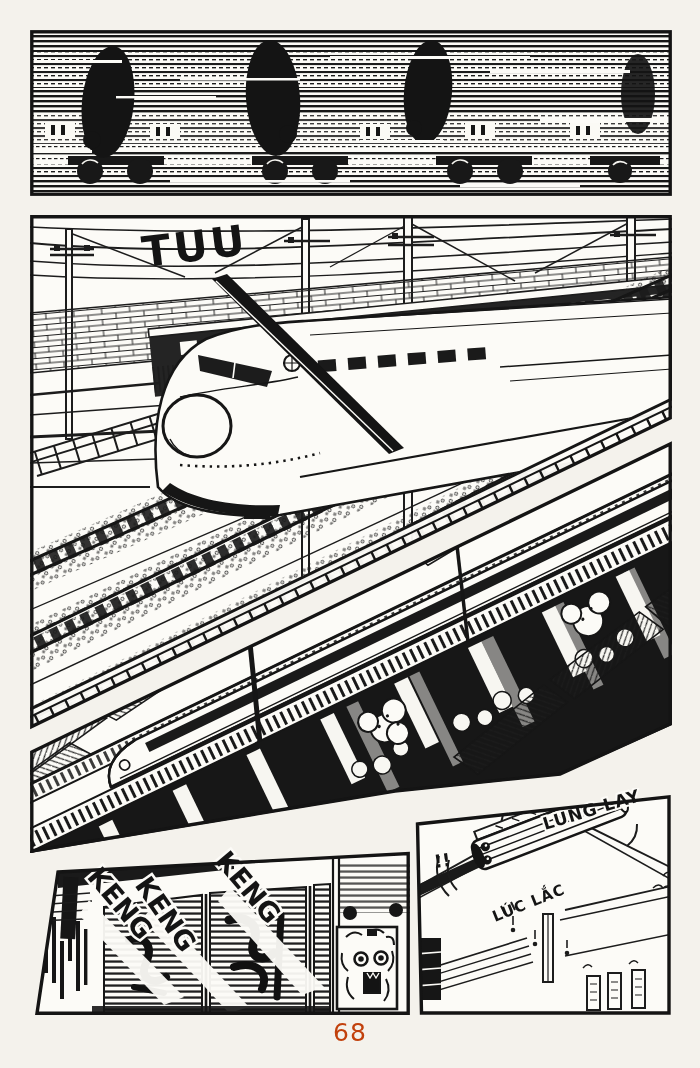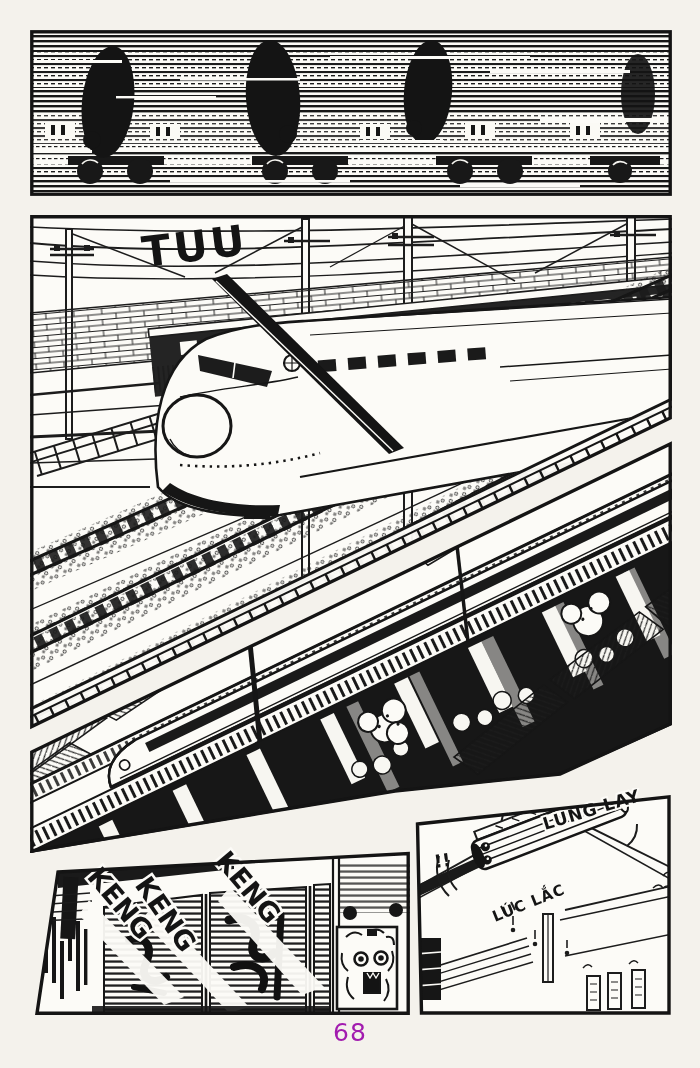--- a/index.html
+++ b/index.html
@@ -5,21 +5,21 @@
   html,body{margin:0;padding:0;background:#e8e6e0;}
   .page{position:relative;width:700px;height:1068px;background:#f4f2ec;overflow:hidden;
         font-family:"DejaVu Sans","Liberation Sans",sans-serif;}
   .panel{position:absolute;display:block;}
   #panel-blur{left:30px;top:30px;}
   #panel-main{left:30px;top:215px;}
   #panel-viaduct{left:30px;top:418px;}
   #panel-shutters{left:34px;top:845px;}
   #panel-lamp{left:415px;top:788px;}
   .pagenum{position:absolute;left:290px;top:1018px;width:120px;text-align:center;
-           font-size:25px;color:#a21caf;letter-spacing:1px;}
+           font-size:25px;color:#c2410c;letter-spacing:1px;}
   text{font-family:"DejaVu Sans","Liberation Sans",sans-serif;}
 </style>
 </head>
 <body>
 
 <div class="page">
 
   <svg id="panel-blur" class="panel" width="642" height="166" viewBox="0 0 642 166">
     <defs>
       <pattern id="p1d" width="4" height="5" patternUnits="userSpaceOnUse">

